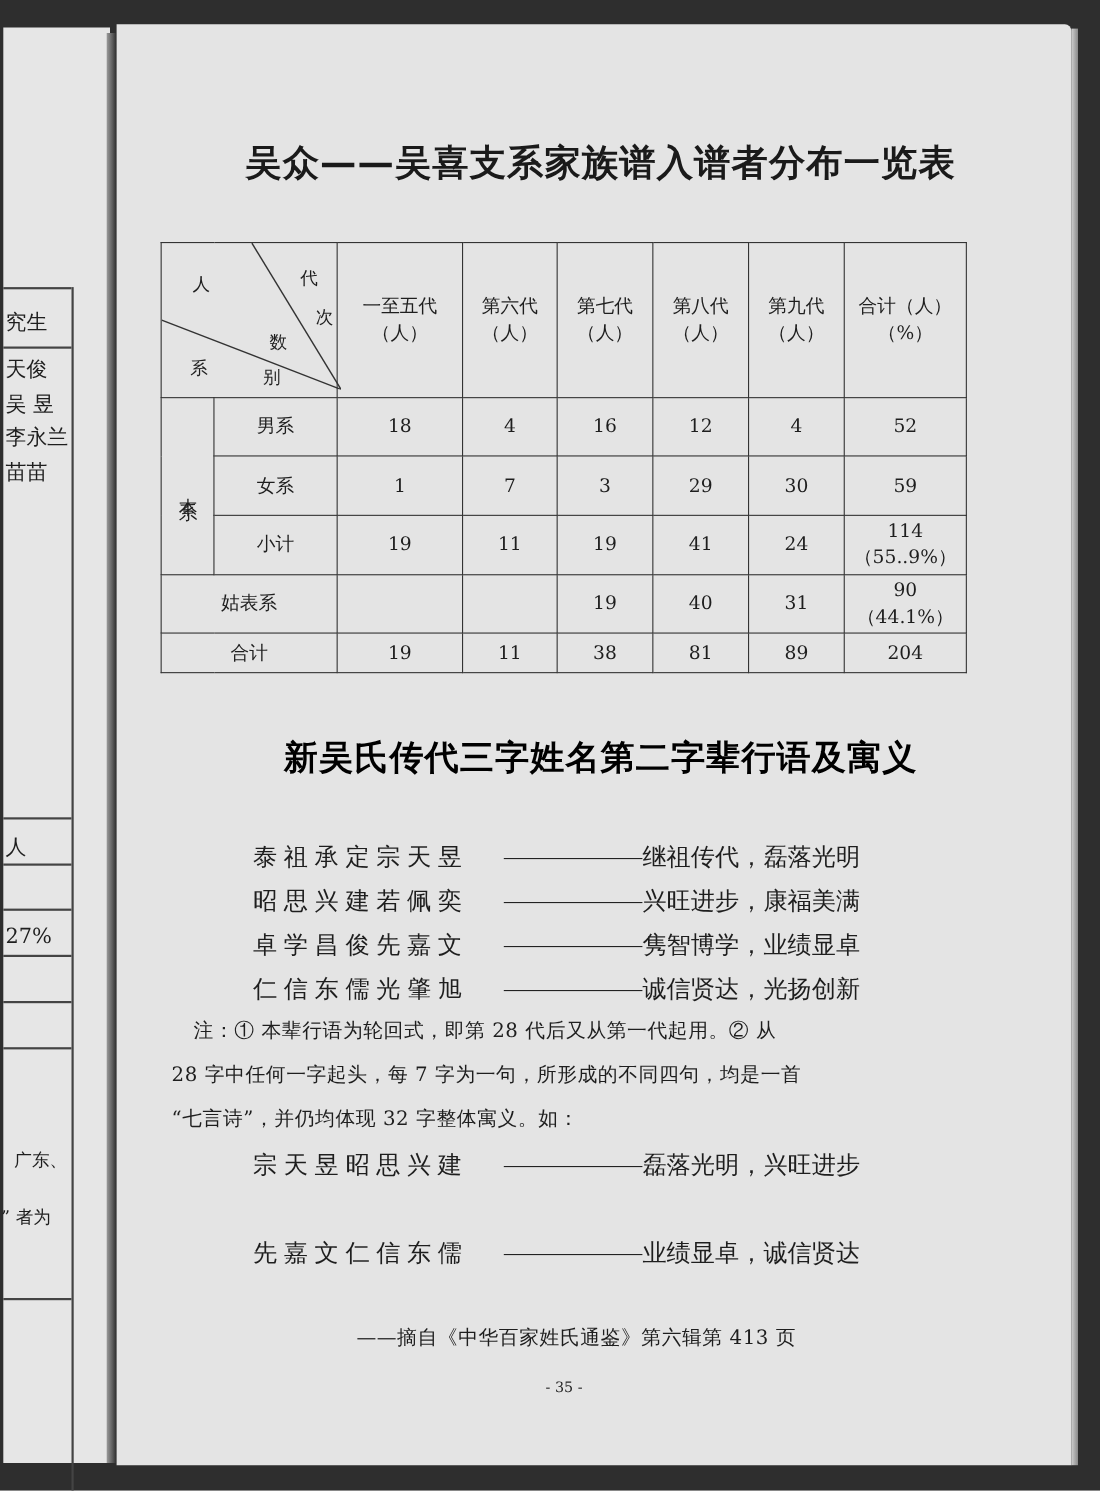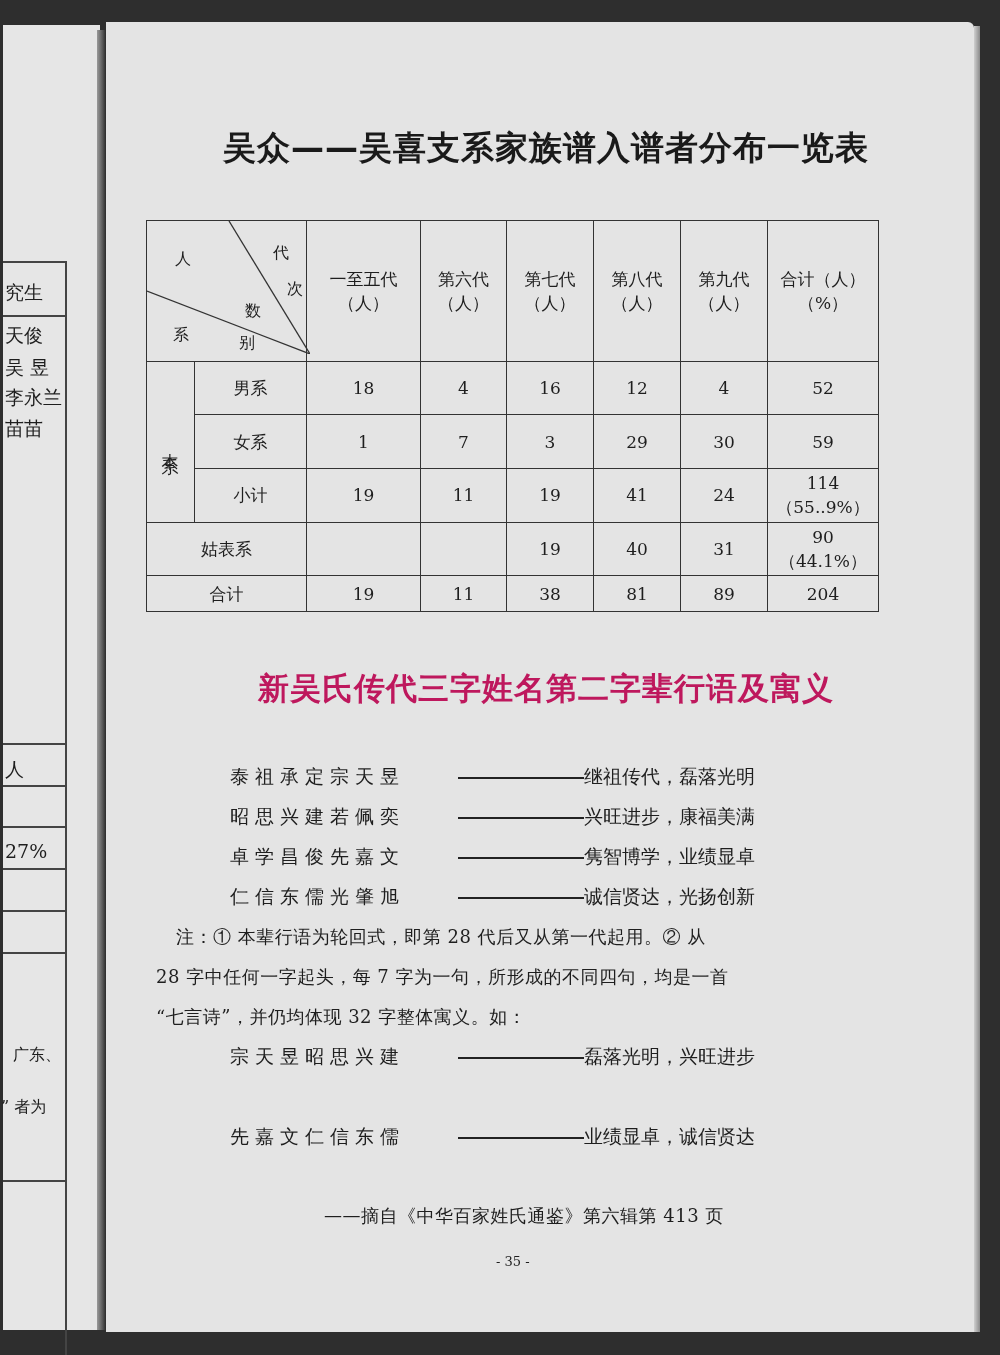--- a/index.html
+++ b/index.html
@@ -33,32 +33,32 @@
     background:linear-gradient(90deg,#cfcfcf,#8a8a8a);
   }
   .title1 {
     position:absolute; left:70px; top:104px; width:740px; text-align:center;
     font-family:"DejaVu Sans","Liberation Sans",sans-serif; font-weight:bold;
     font-size:33px; letter-spacing:1px; color:#1a1a1a;
   }
   .title2 {
     position:absolute; left:70px; top:646px; width:740px; text-align:center;
     font-family:"DejaVu Sans","Liberation Sans",sans-serif; font-weight:bold;
-    font-size:31px; letter-spacing:1px; color:#be185d;
+    font-size:31px; letter-spacing:1px; color:#000000;
   }
   table.dist {
     position:absolute; left:40px; top:198px; width:733px; height:392px;
     border-collapse:collapse; font-size:17px;
   }
   table.dist td { border:1.6px solid #333; text-align:center; vertical-align:middle; padding:0; line-height:24px; }
   .diag-cell { position:relative; height:133px; }
   .diag-cell svg { position:absolute; left:0; top:0; }
   .dg { position:absolute; font-size:16px; }
   .vert { writing-mode:vertical-rl; letter-spacing:4px; }
-  .poem { position:absolute; left:124px; font-size:19px; white-space:nowrap; }
+  .poem { position:absolute; left:124px; font-size:22px; white-space:nowrap; }
   .poem .l { display:inline-block; width:226px; letter-spacing:6px; }
   .poem .dash { display:inline-block; width:126px; height:1.5px; background:#222; vertical-align:middle; margin:0 0 0 2px; }
   .note { position:absolute; font-size:18px; white-space:nowrap; letter-spacing:0.5px; }
   .pageno { position:absolute; left:390px; top:1232px; font-size:13px; }
 </style>
 </head>
 <body>
 
 <div class="left-page">
   <div class="lt-line" style="top:236px"></div>

